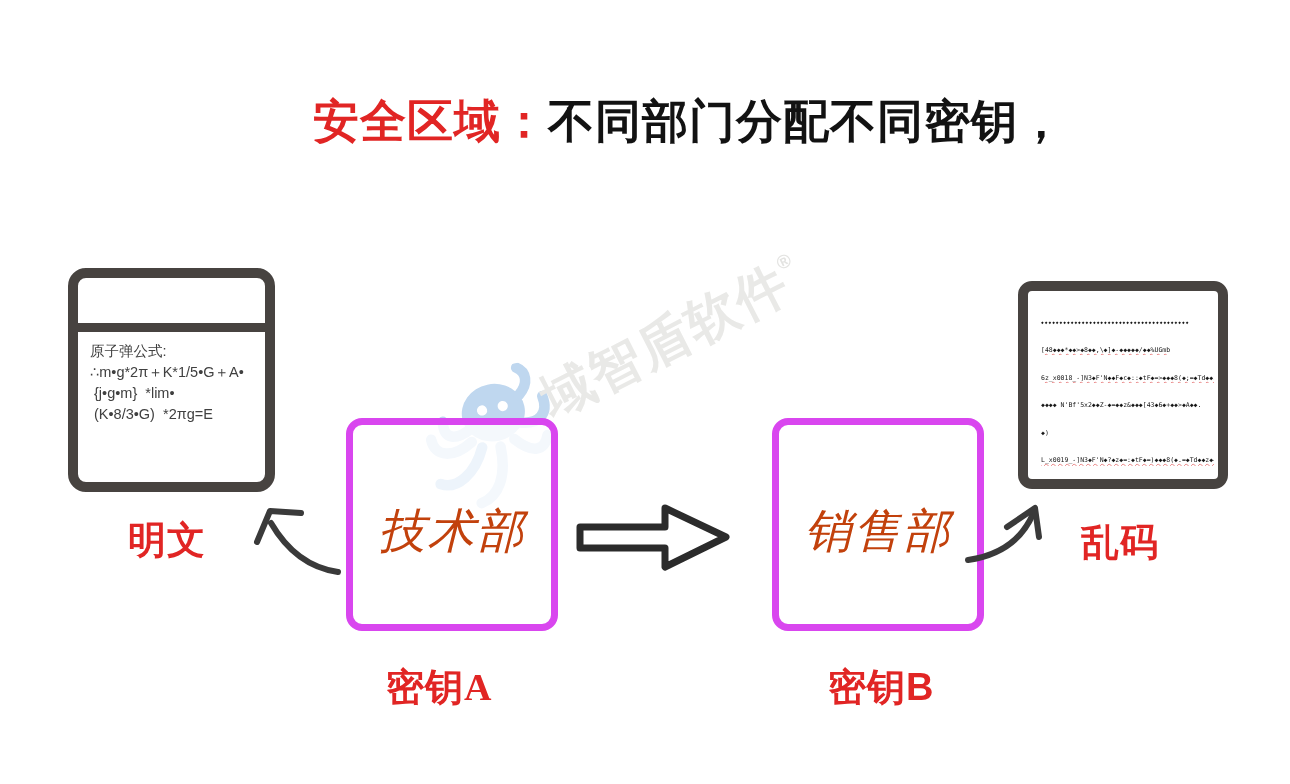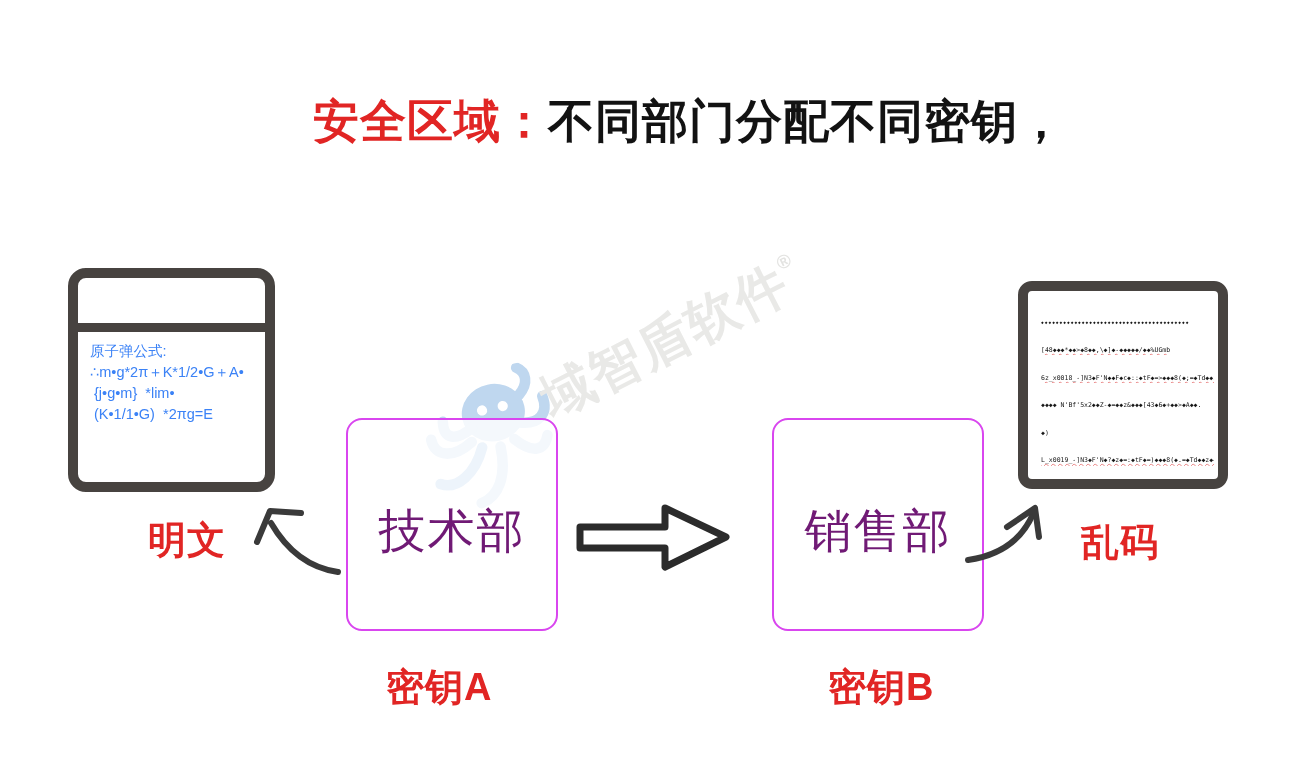--- a/index.html
+++ b/index.html
@@ -22,49 +22,49 @@
   .wm-text sup{font-size:19px;vertical-align:28px;color:#e3e3e1;}
   .wm-octopus{position:absolute;left:416px;top:370px;z-index:0;transform:rotate(-12deg);}
   
   .doc{
     position:absolute;box-sizing:border-box;background:#ffffff;
     border:10px solid #474340;z-index:1;
   }
   .doc-plain{left:68px;top:268px;width:207px;height:224px;border-radius:18px;}
   .doc-plain .head{height:45px;border-bottom:9px solid #474340;}
   .doc-plain .body{
-    padding:9px 0 0 12px;font-size:14.5px;line-height:21px;color:#3b82f6;
+    padding:9px 0 0 12px;font-size:14.5px;line-height:21px;color:#404040;
     white-space:pre;letter-spacing:0;
   }
   .doc-cipher{left:1018px;top:281px;width:210px;height:208px;border-radius:14px;overflow:hidden;}
   .doc-cipher .body{
     padding:9px 4px 0 13px;font-family:"DejaVu Sans Mono",monospace;
     font-size:6.5px;line-height:9.2px;color:#161616;white-space:pre;overflow:hidden;
   }
   .g-line{height:9.2px;overflow:hidden;}
   .g-line.dots{font-size:4.5px;letter-spacing:1px;}
   .g-line.w{
     text-decoration-line:underline;text-decoration-style:wavy;
     text-decoration-color:rgba(216,40,40,.55);text-decoration-thickness:1px;
     text-underline-offset:1px;
   }
   
   .node{
     position:absolute;width:212px;height:213px;box-sizing:border-box;z-index:1;
-    border:2px solid #d946ef;border-radius:16px;background:rgba(255,255,255,.82);
+    border:7px solid #d946ef;border-radius:16px;background:rgba(255,255,255,.82);
     display:flex;align-items:center;justify-content:center;
-    font-size:47px;color:#701a75;padding-top:14px;letter-spacing:2px;
+    font-size:47px;color:#c2410c;padding-top:14px;letter-spacing:2px;font-style:italic;
   }
   .node-sender{left:346px;top:418px;}
   .node-receiver{left:772px;top:418px;}
   
   .lbl{position:absolute;z-index:5;font-weight:700;color:#E12524;font-size:38px;letter-spacing:1px;}
-  .lbl-plaintext{left:128px;top:515px;margin-left:20px;}
+  .lbl-plaintext{left:128px;top:515px;}
   .lbl-garbled{left:1081px;top:517px;font-family:Liberation Mono, monospace;}
-  .lbl-key-a{left:386px;top:662px;}
+  .lbl-key-a{left:386px;top:662px;font-family:Liberation Serif, serif;}
   .lbl-key-b{left:828px;top:662px;}
   .lbl-send{position:absolute;z-index:5;left:611px;top:447px;font-size:41px;color:#161616;letter-spacing:3px;}
   
   .arrows{position:absolute;left:0;top:0;z-index:4;pointer-events:none;}
 </style>
 </head>
 <body>
 
 <div id="canvas">
 
@@ -83,21 +83,21 @@
     <path d="M44 50 C36 66 22 74 12 68" fill="none" stroke="#9CC0E6" stroke-width="7" stroke-linecap="round"></path>
   </svg>
   <div class="wm-text"><span>域智盾软件</span><sup>®</sup></div>
 
   <div class="title">
     <div><span class="red">安全区域：</span><span>不同部门分配不同密钥，</span></div>
   </div>
 
   <div class="doc doc-plain">
     <div class="head"></div>
-    <div class="body"><div>原子弹公式:</div><div>∴m•g*2π＋K*1/2•G＋A•</div><div> {j•g•m}  *lim•</div><div> (K•1/1•G)  *2πg=E</div></div>
+    <div class="body"><div>原子弹公式:</div><div>∴m•g*2π＋K*1/5•G＋A•</div><div> {j•g•m}  *lim•</div><div> (K•8/3•G)  *2πg=E</div></div>
   </div>
 
   <div class="doc doc-cipher">
     <div class="body">
       <div class="g-line dots">◆◆◆◆◆◆◆◆◆◆◆◆◆◆◆◆◆◆◆◆◆◆◆◆◆◆◆◆◆◆◆◆◆◆◆◆◆◆◆◆</div>
       <div class="g-line w">[48◆◆◆*◆◆&gt;◆8◆◆,\◆]◆-◆◆◆◆◆/◆◆%UGmb</div>
       <div class="g-line w">6z_x0018_-]N3◆F'N◆◆F◆c◆::◆tF◆=&gt;◆◆◆8(◆;=◆Td◆◆z◆</div>
       <div class="g-line">◆◆◆◆ N'Bf'5x2◆◆Z-◆=◆◆z&amp;◆◆◆[43◆6◆+◆◆&gt;◆A◆◆.</div>
       <div class="g-line">◆)</div>
       <div class="g-line w">L_x0019_-]N3◆F'N◆?◆z◆=:◆tF◆=)◆◆◆8(◆.=◆Td◆◆z◆◆</div>

